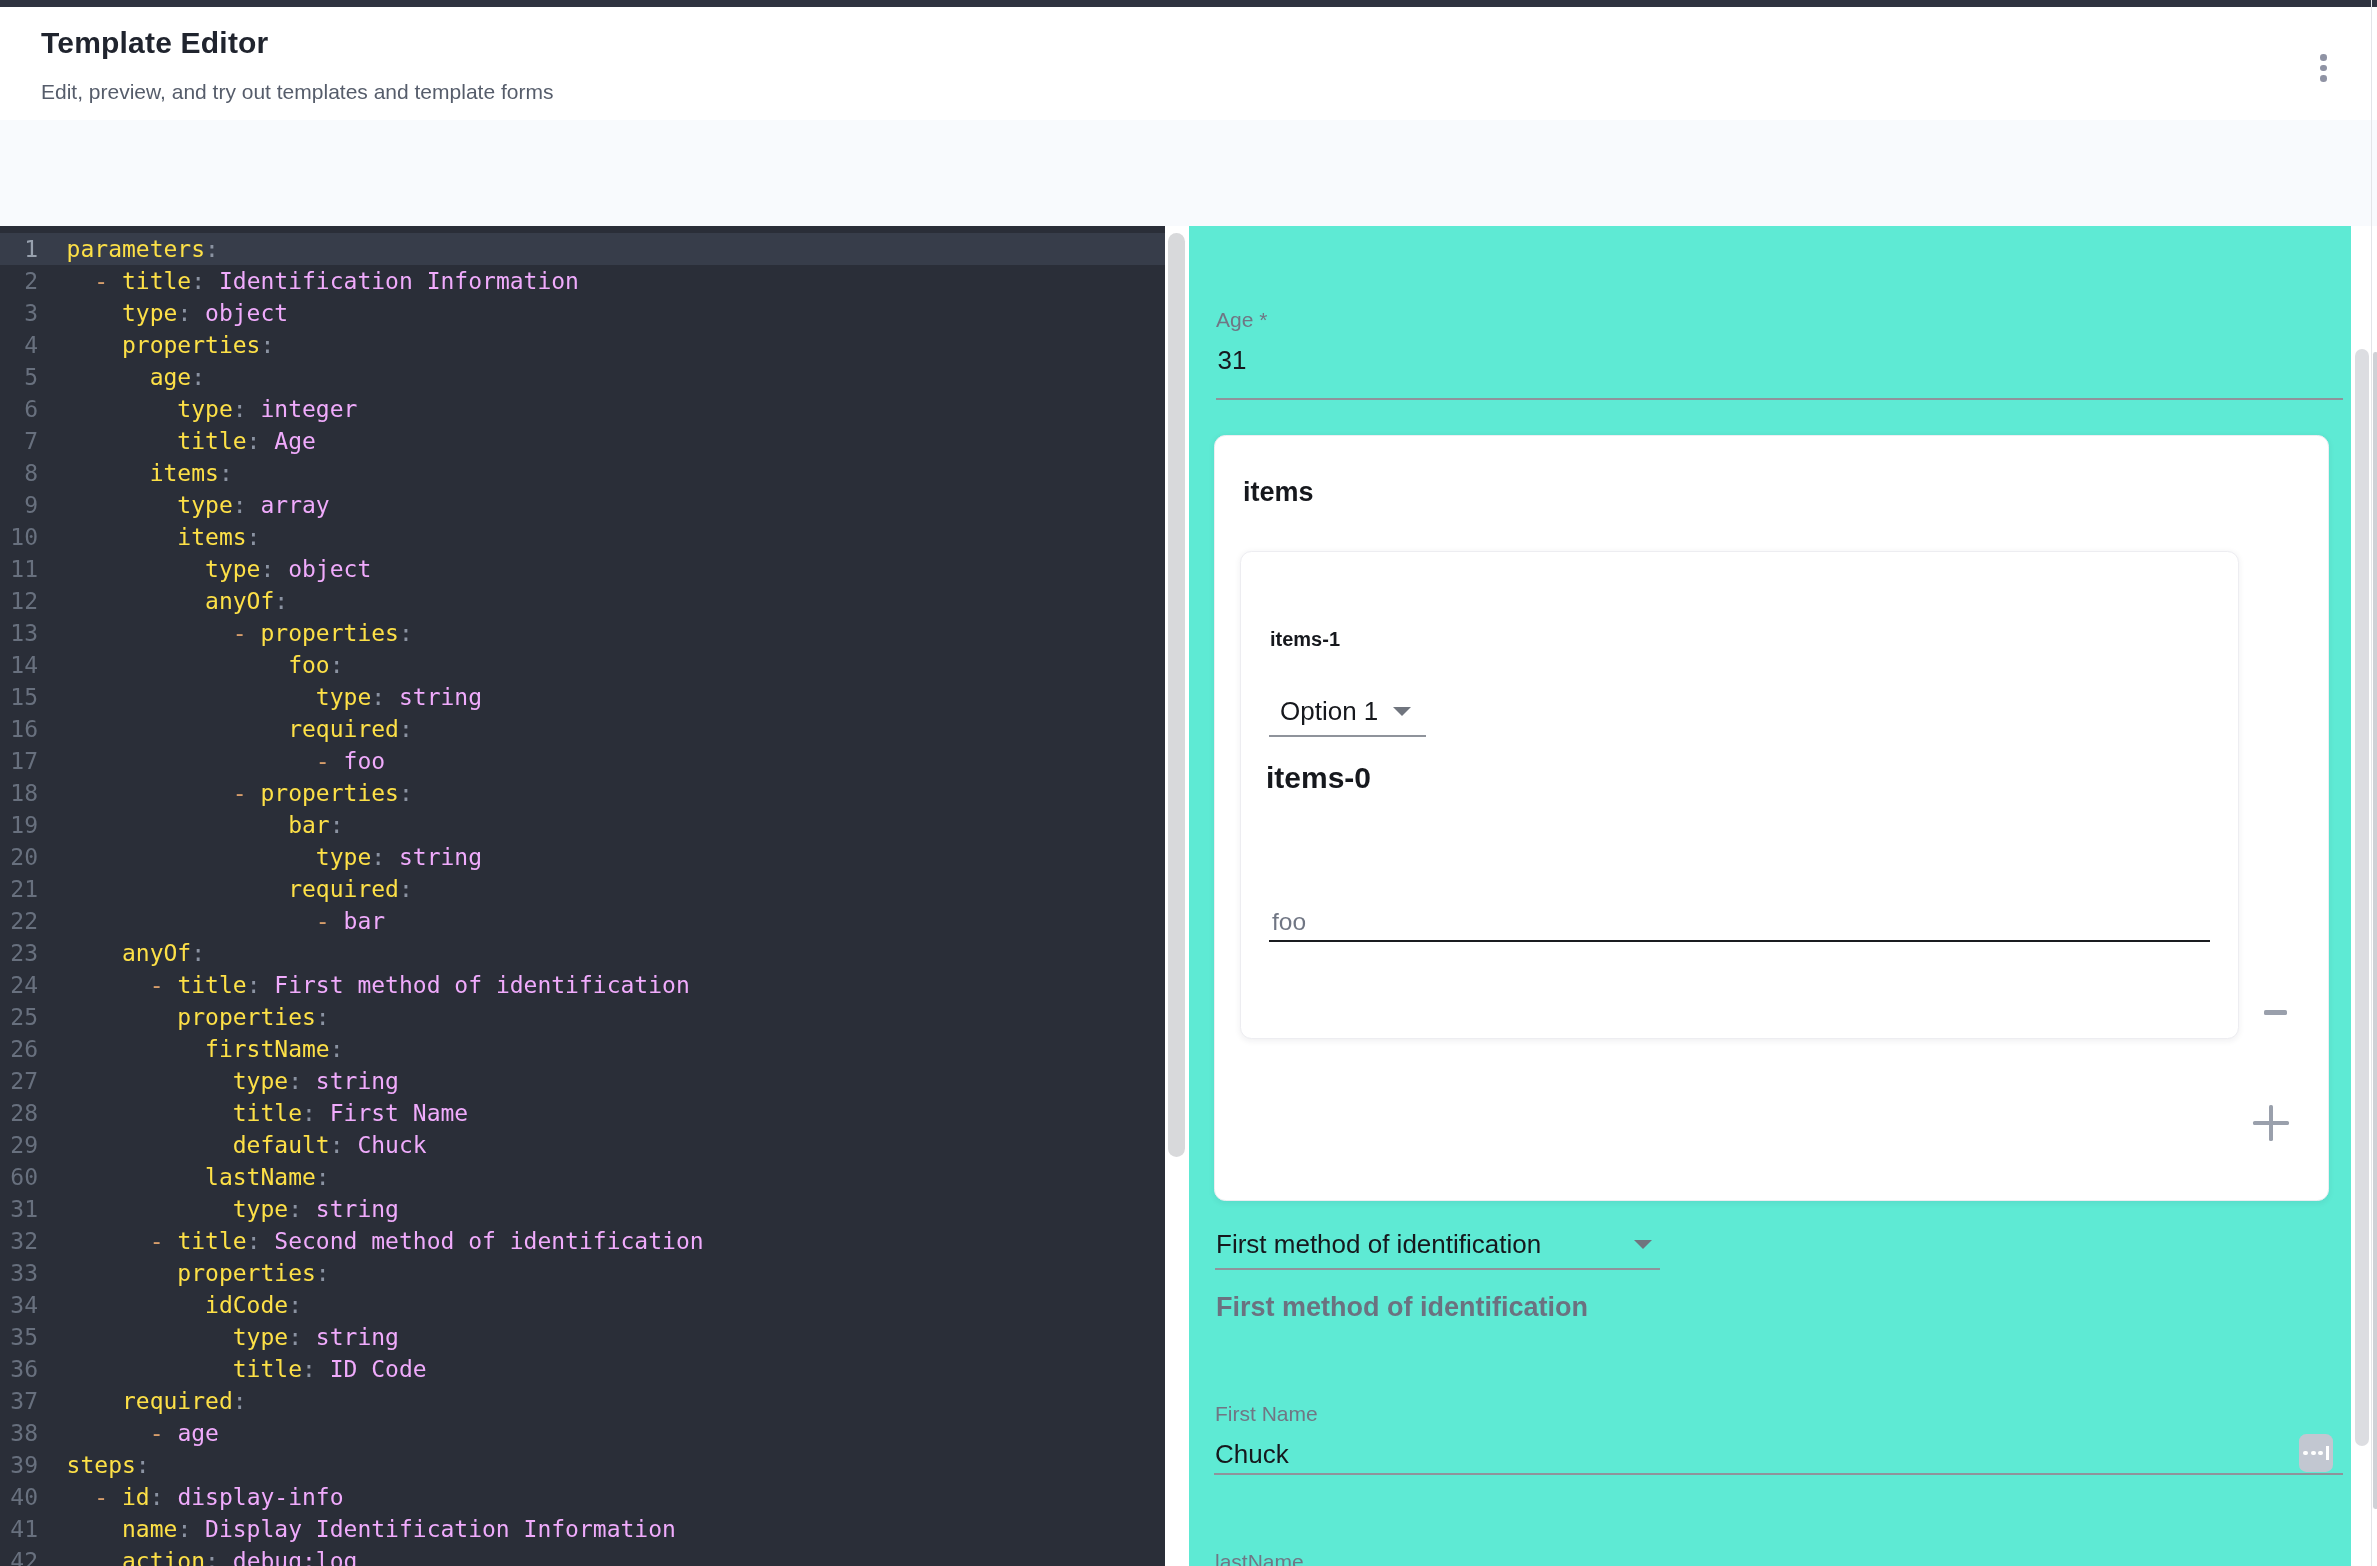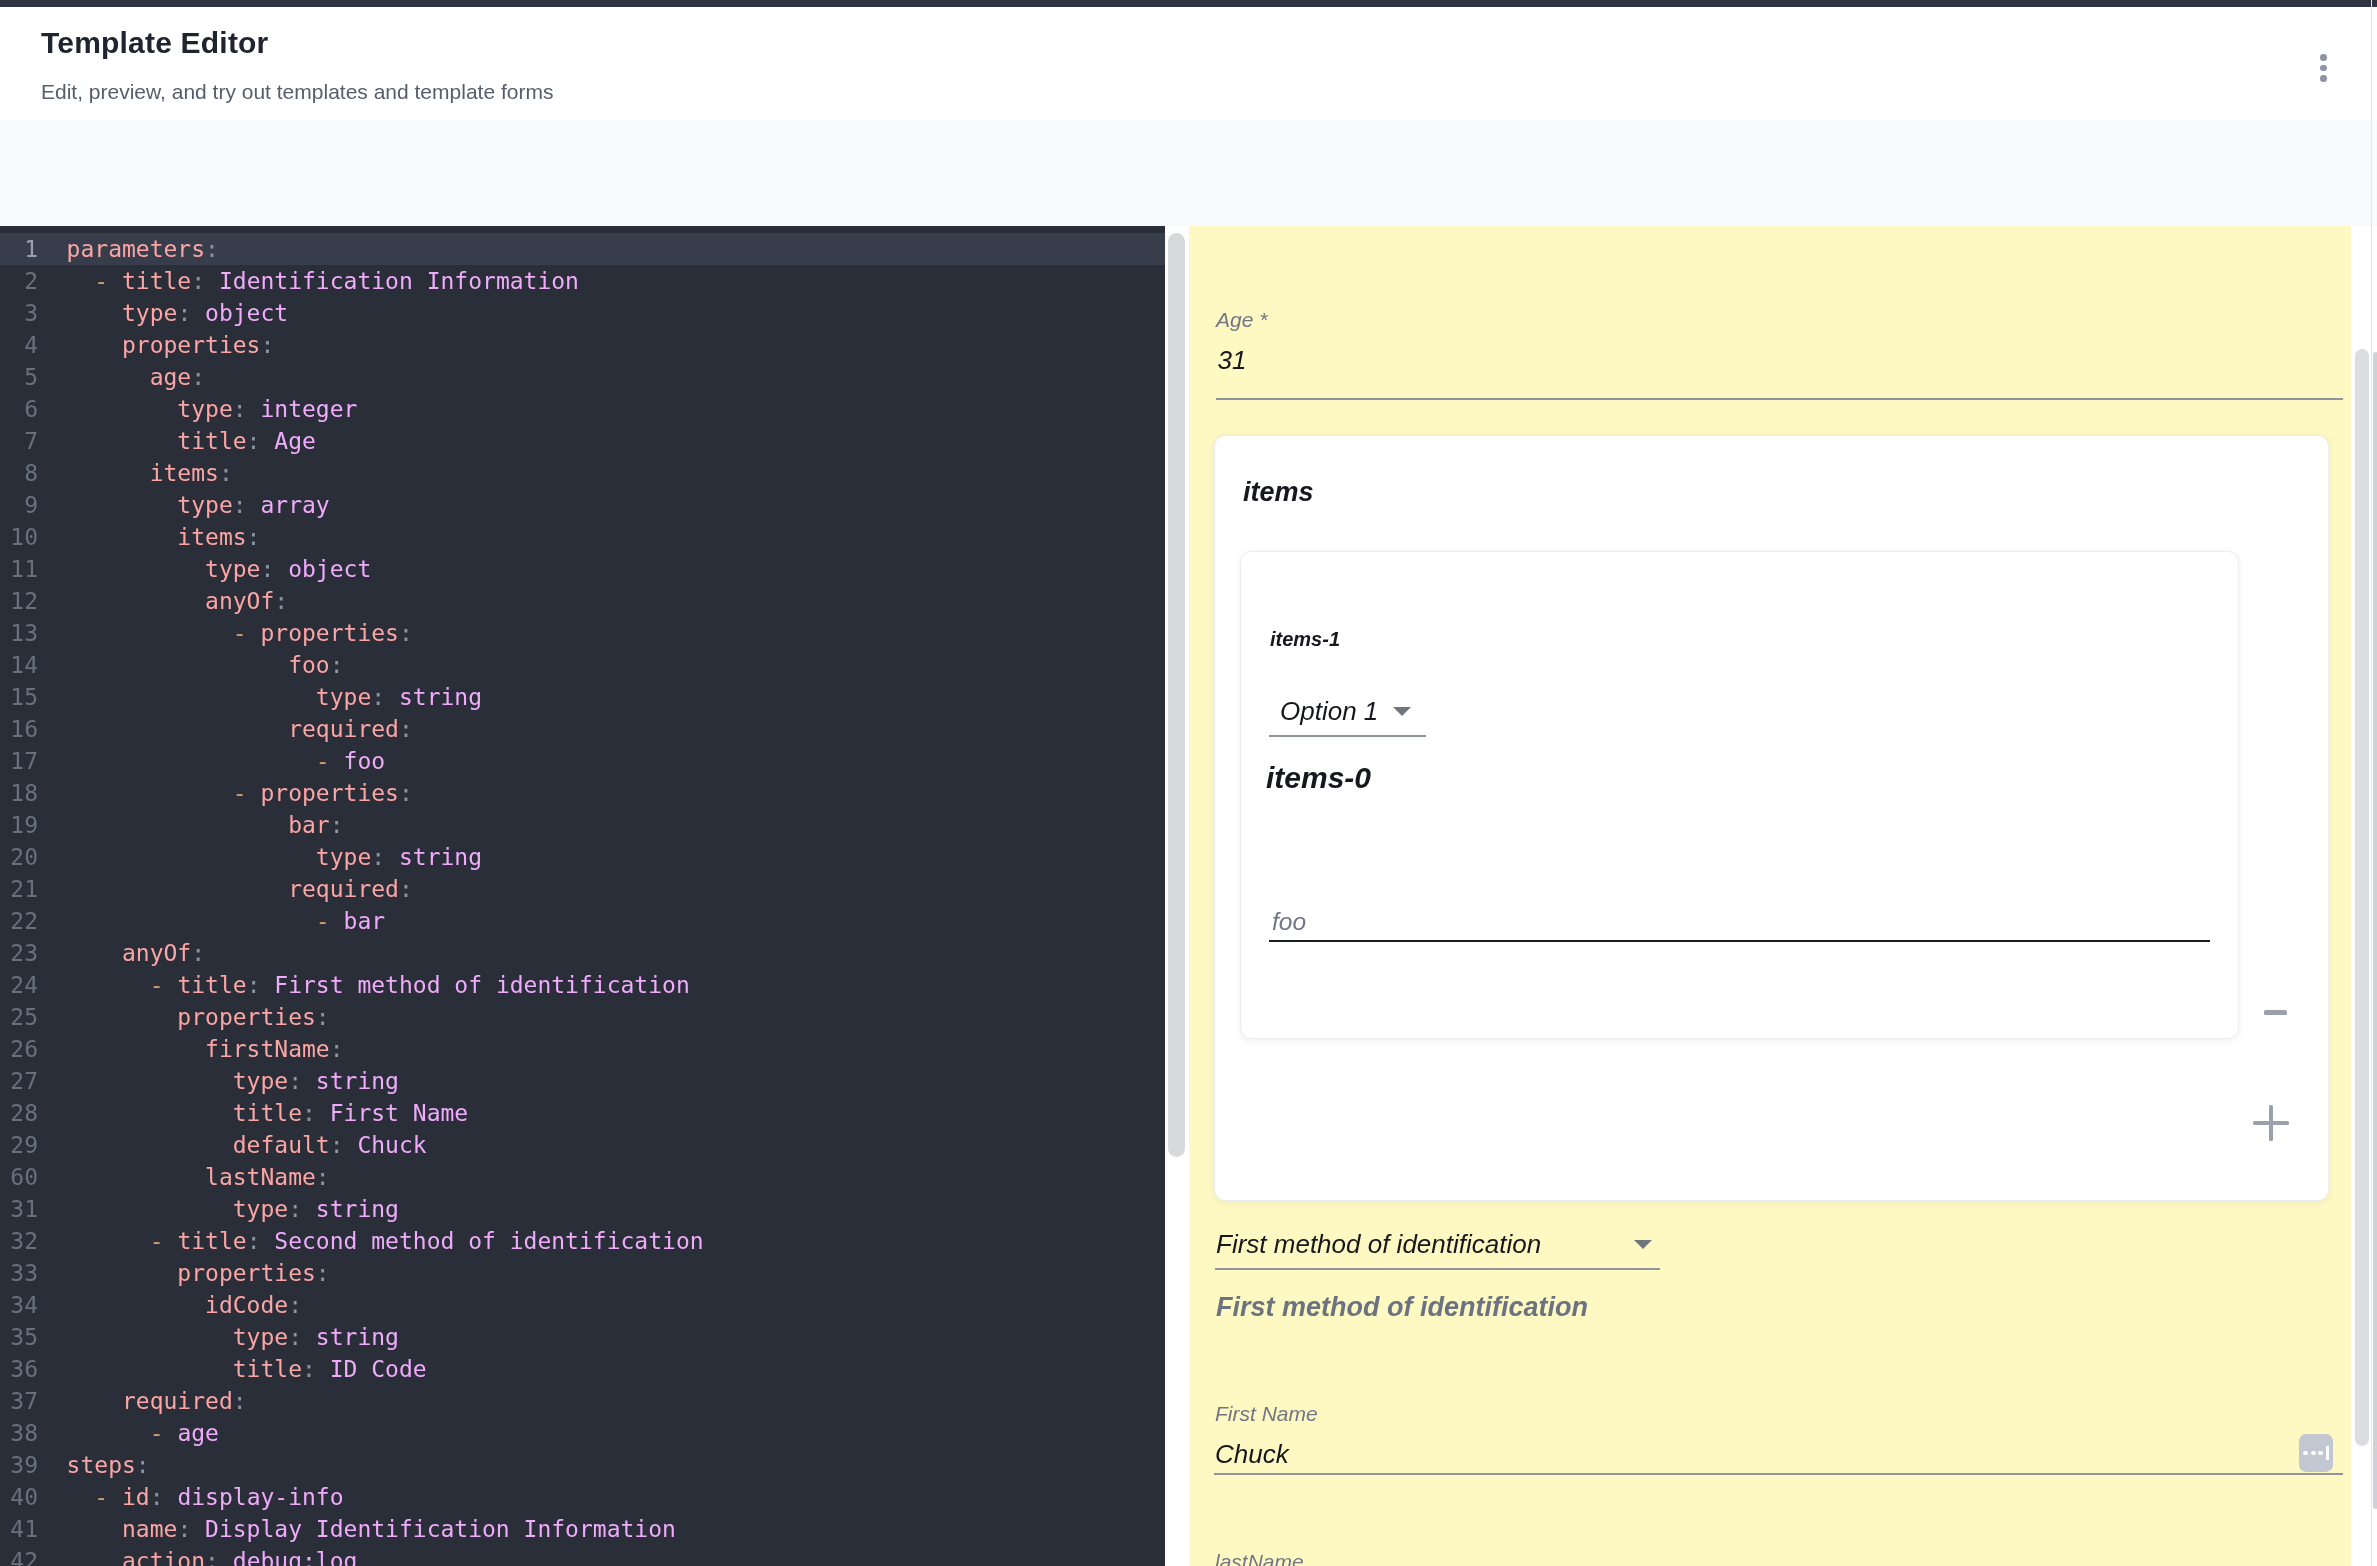--- a/index.html
+++ b/index.html
@@ -32,30 +32,30 @@
   .tpl-clear:after{transform:rotate(-45deg);}
 
   
   .editor{left:0;top:226px;width:1165px;height:1340px;background:#2a2e38;overflow:hidden;
           font-family:"DejaVu Sans Mono",monospace;font-size:23px;padding-top:7.3px;box-sizing:border-box;}
   .ed-line{height:32px;line-height:32px;white-space:pre;display:flex;}
   .ed-line.active{background:#373d4a;}
   .ed-num{display:inline-block;width:38px;text-align:right;color:#68707e;flex:0 0 38px;}
   .ed-line.active .ed-num{color:#98a1ae;}
   .ed-code{margin-left:28.6px;}
-  .tk-k{color:#fca5a5;} 
+  .tk-k{color:#fde047;} 
   .tk-d{color:#d79e6b;} 
   .tk-p{color:#8b93a2;} 
   .tk-v{color:#f0abfc;} 
 
   .editor-gap{left:1165px;top:226px;width:24px;height:1340px;background:#ffffff;}
   .ed-scroll-thumb{left:1168px;top:233px;width:17px;height:924px;background:#d8d9db;border-radius:9px;}
 
   
-  .panel{left:1189px;top:226px;width:1189px;height:1340px;background:#fef9c3;overflow:hidden;font-style:italic;}
+  .panel{left:1189px;top:226px;width:1189px;height:1340px;background:#5eead4;overflow:hidden;}
   .panel .in{position:absolute;}
   .field-label{font-size:21px;color:#707684;}
   .field-value{font-size:26px;color:#16181d;}
   .underline{height:2.4px;background:#8f939b;}
   .underline.thin{height:1.6px;}
   .underline.dark{background:#1a1c20;height:2.4px;}
 
   .card{background:#ffffff;border:0.8px solid #ededf1;border-radius:11.4px;
         box-shadow:0 1.6px 6.5px rgba(25,30,50,.07);}
   .card-title{font-size:27px;font-weight:700;color:#16181d;}

